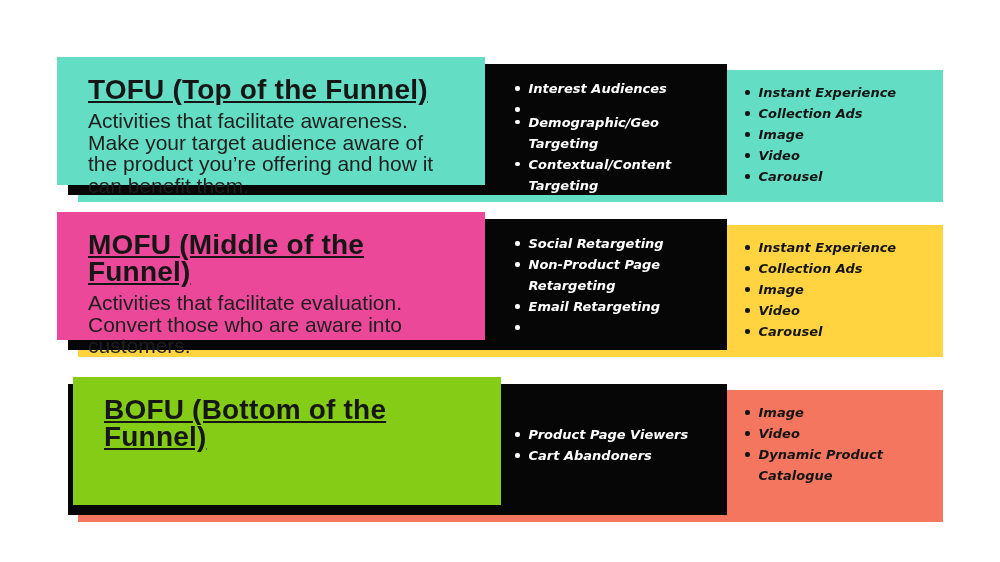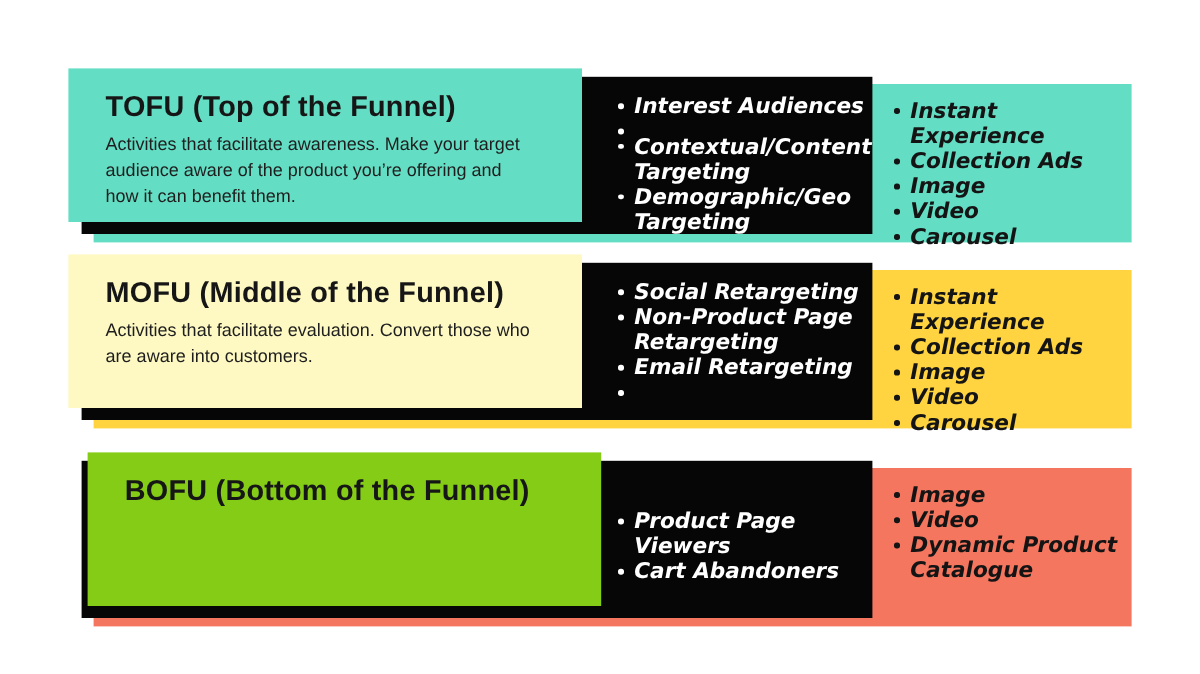--- a/index.html
+++ b/index.html
@@ -16,41 +16,42 @@
     position: absolute;
     left: 57px;
     width: 886px;
     height: 148px;
   }
   .layer { position: absolute; }
   .layer.back  { left: 21px; top: 13px; width: 865px; height: 132px; z-index: 1; }
   .layer.mid   { left: 11px; top: 7px;  width: 659px; height: 131px; z-index: 2; background: #060606; }
   .layer.front { left: 0;    top: 0;    width: 428px; height: 128px; z-index: 3; padding: 19px 30px 0 31px; }
   .stage-title {
-    font-size: 24px;
+    font-size: 28px;
     line-height: 27px;
     font-weight: 800;
     color: #161616;
     letter-spacing: 0.2px;
     margin-bottom: 7px;
+    text-decoration: underline;
   }
   .stage-desc {
-    font-size: 15px;
+    font-size: 21px;
     line-height: 21.5px;
     color: #1e1e1e;
     max-width: 360px;
   }
   ul.list {
     position: absolute;
     list-style: none;
     z-index: 4;
     font-family: "DejaVu Sans", sans-serif;
     font-style: italic;
     font-weight: 700;
-    font-size: 18px;
+    font-size: 13px;
   }
   ul.mid-list {
     left: 428px; top: 7px; width: 242px; height: 131px;
     padding: 14px 6px 0 30px;
     color: #ffffff;
   }
   ul.mid-list.pad-lg { padding-top: 40px; }
   ul.right-list {
     left: 670px; top: 13px; width: 216px; height: 132px;
     padding: 12px 4px 0 18px;
@@ -84,25 +85,25 @@
     <ul class="list mid-list">
       <li>
           <span class="dot"></span>
           <span>Interest Audiences</span>
         </li>
       <li>
           <span class="dot"></span>
         </li>
       <li>
           <span class="dot"></span>
+          <span>Demographic/Geo Targeting</span>
+        </li>
+      <li>
+          <span class="dot"></span>
           <span>Contextual/Content Targeting</span>
-        </li>
-      <li>
-          <span class="dot"></span>
-          <span>Demographic/Geo Targeting</span>
         </li>
     </ul>
     <ul class="list right-list">
       <li>
           <span class="dot"></span>
           <span>Instant Experience</span>
         </li>
       <li>
           <span class="dot"></span>
           <span>Collection Ads</span>
@@ -118,21 +119,21 @@
       <li>
           <span class="dot"></span>
           <span>Carousel</span>
         </li>
     </ul>
   </div>
 
   <div class="row" style="top:212px">
     <div class="layer back" style="background: rgb(255, 212, 64);"></div>
     <div class="layer mid"></div>
-    <div class="layer front" style="background: #fef9c3;">
+    <div class="layer front" style="background: #ec4899;">
       <div class="stage-title">MOFU (Middle of the Funnel)</div>
       <div class="stage-desc">Activities that facilitate evaluation. Convert those who are aware into customers.</div>
     </div>
     <ul class="list mid-list">
       <li>
           <span class="dot"></span>
           <span>Social Retargeting</span>
         </li>
       <li>
           <span class="dot"></span>

